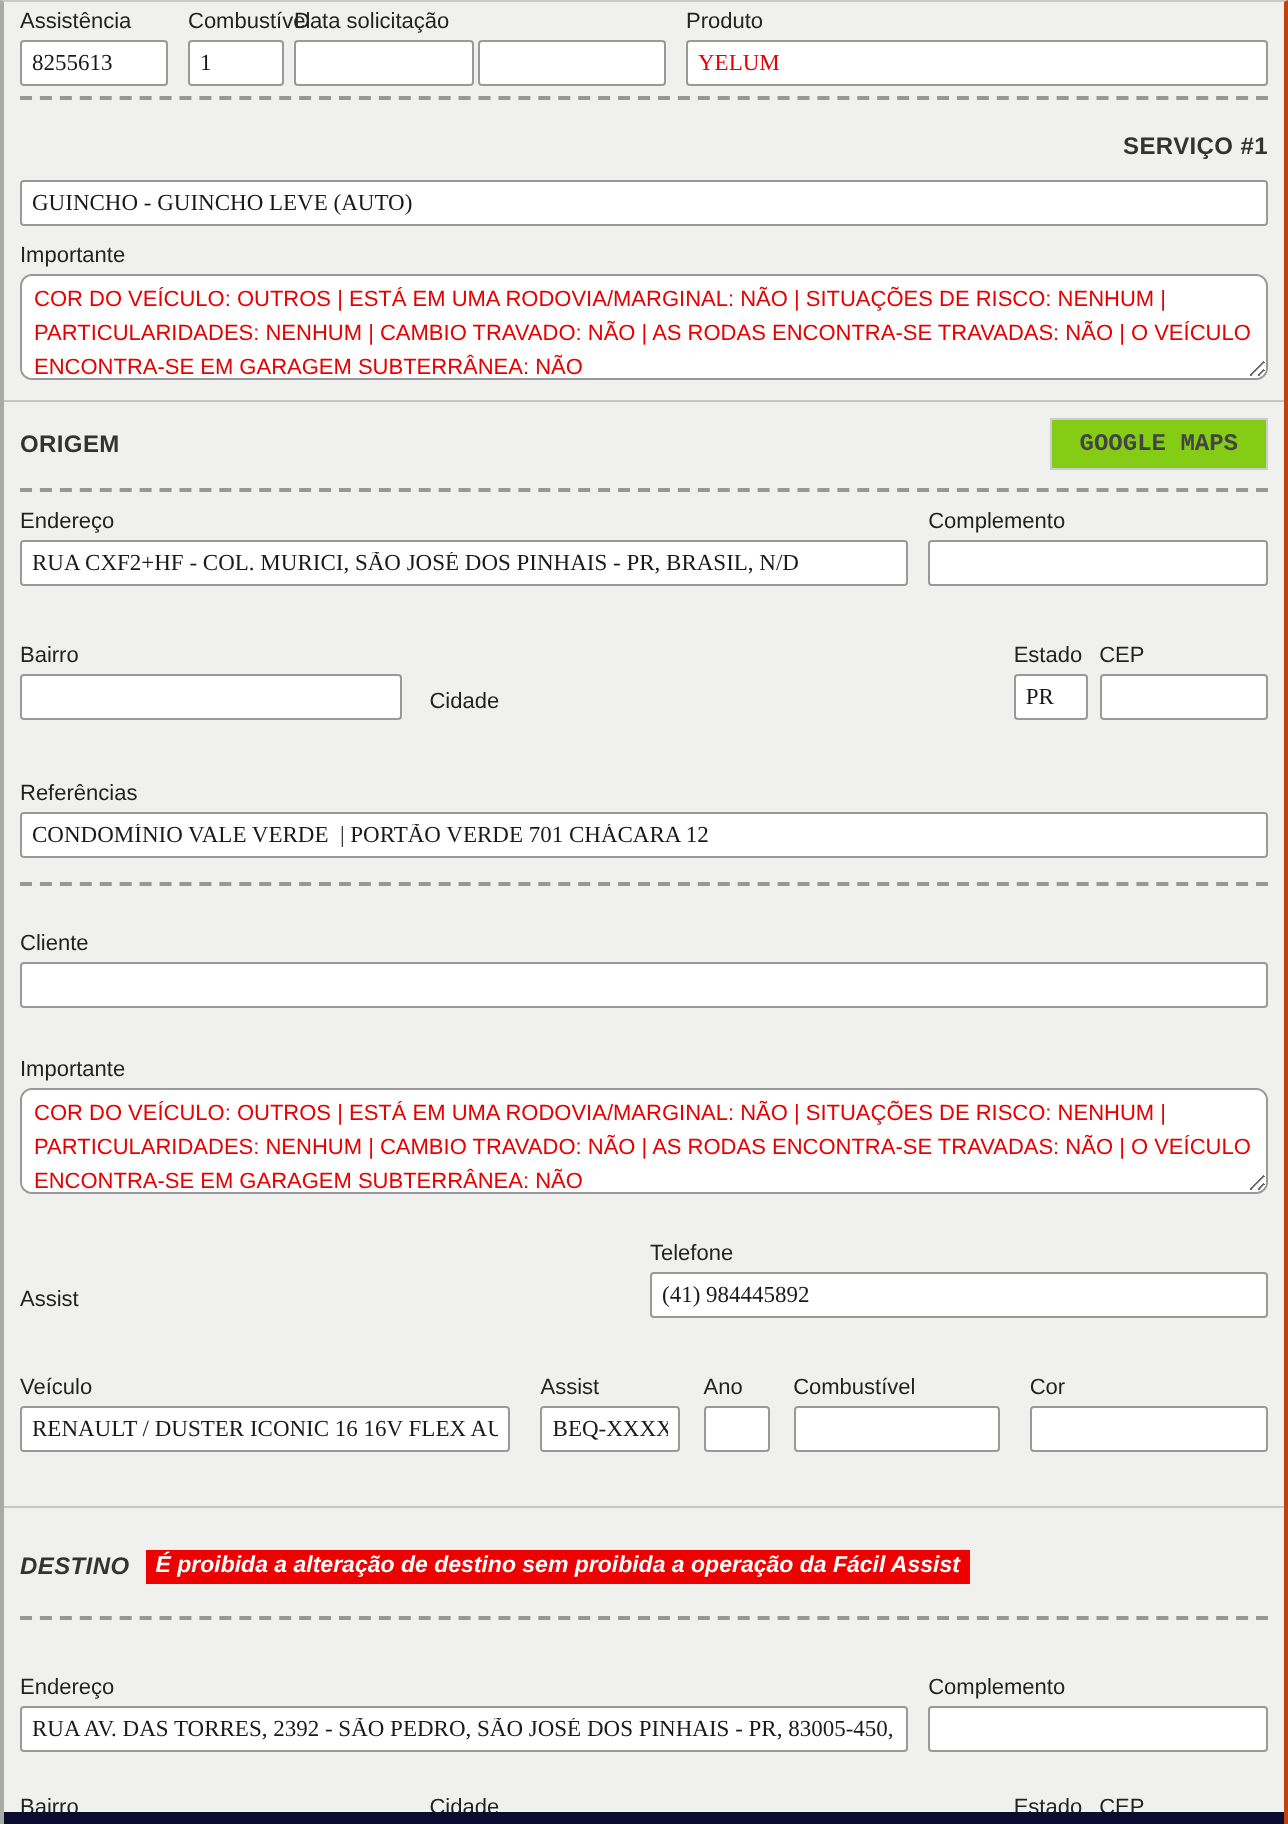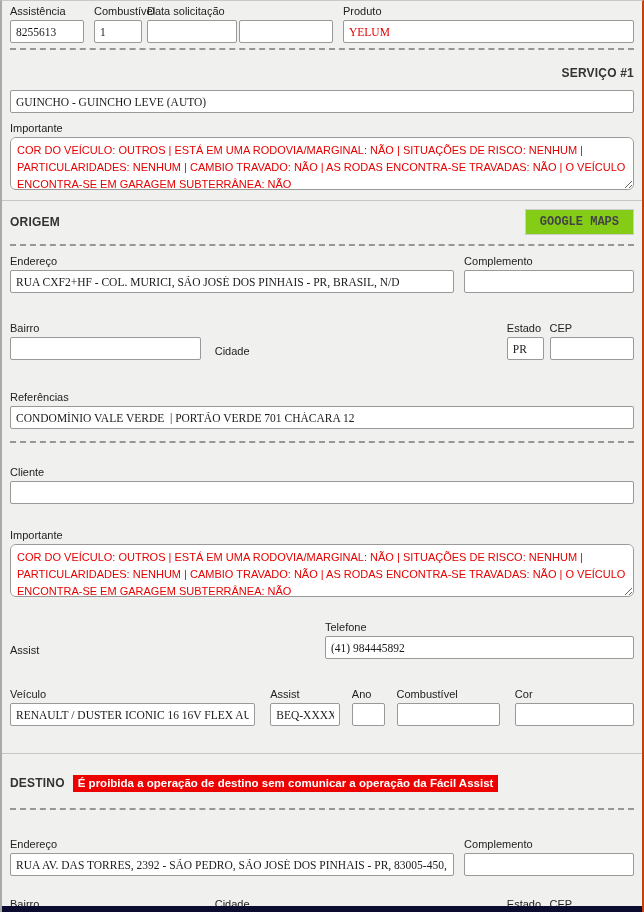--- a/index.html
+++ b/index.html
@@ -103,21 +103,21 @@
     height: 6px;
     background: #0c0c30;
   }
 
   
   .mt5  { margin-top: 5px; }
   .mt9  { margin-top: 9px; }
   .mt10 { margin-top: 10px; }
   .mt12 { margin-top: 12px; }
   .mt16 { margin-top: 16px; text-align: right; }
-  .mt20 { margin-top: 20px; }
+  .mt20 { margin-top: 20px; font-style: italic; }
   .mt22 { margin-top: 22px; }
   .mt23 { margin-top: 23px; }
   .mt24 { margin-top: 24px; }
   .mt25 { margin-top: 25px; }
   .mt27 { margin-top: 27px; }
   .mt28 { margin-top: 28px; }
   .mt29 { margin-top: 29px; }
   .mt31 { margin-top: 31px; }
 
   .origem-header { display: flex; align-items: center; justify-content: space-between; height: 24px; }
@@ -249,21 +249,21 @@
       <div class="field" style="width:120px; margin-left:15px">
         <label>Cor</label>
         <input type="text" value="" style="">
       </div>
     </div>
 
     <hr class="hr-solid mt27">
 
     <div class="destino-header mt20">
       <div class="section-heading">DESTINO</div>
-      <span class="warning-badge">É proibida a operação de destino sem comunicar a operação da Fácil Assist</span>
+      <span class="warning-badge">É proibida a alteração de destino sem proibida a operação da Fácil Assist</span>
     </div>
 
     <hr class="hr-dashed mt16">
 
     <div class="row mt28">
       <div class="field" style="width:447px">
         <label>Endereço</label>
         <input type="text" value="RUA AV. DAS TORRES, 2392 - SÃO PEDRO, SÃO JOSÉ DOS PINHAIS - PR, 83005-450, BRASIL, 2392" style="">
       </div>
       <div class="field" style="width:171px; margin-left:10px">

